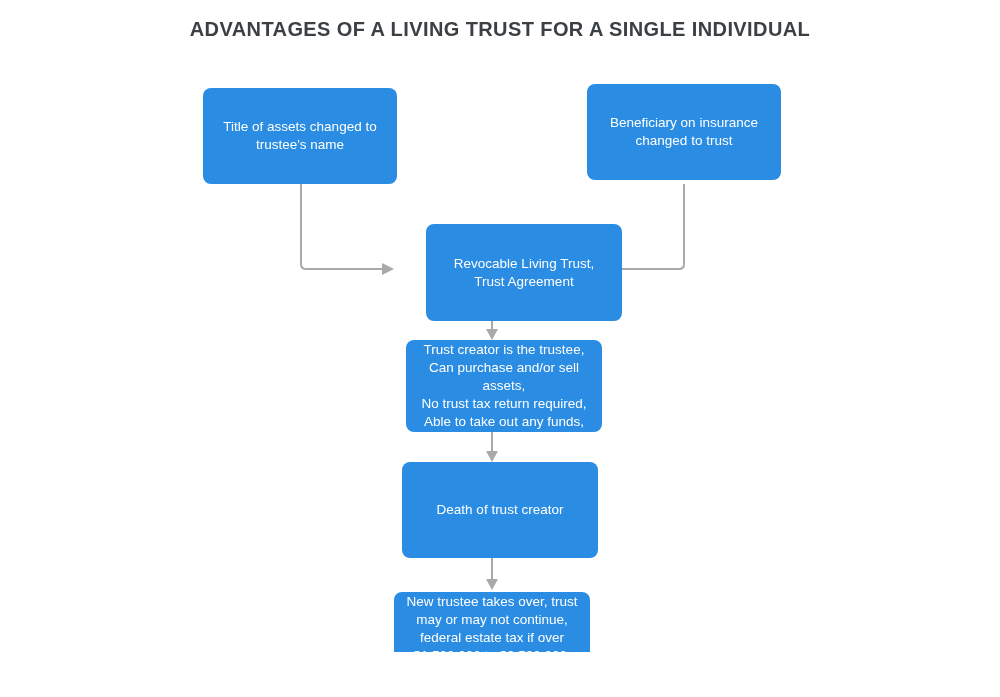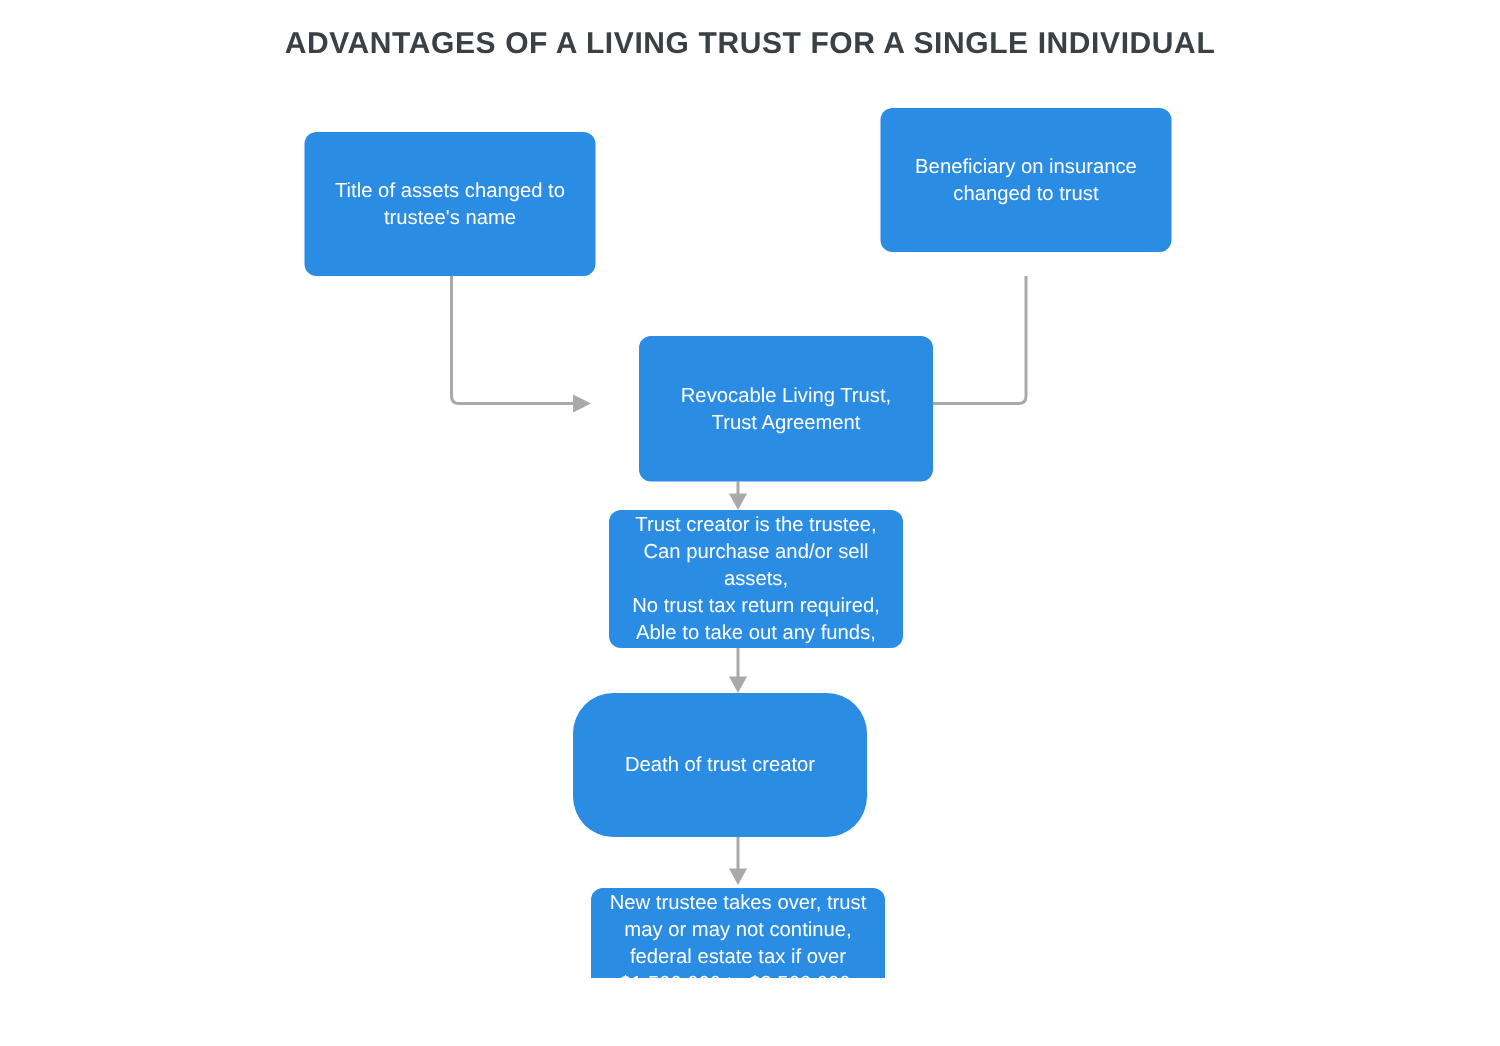--- a/index.html
+++ b/index.html
@@ -54,24 +54,24 @@
     justify-content:center;
     text-align:center;
     font-size:13.5px;
     line-height:18px;
     padding:4px 6px;
   }
   .node .node-label{
     white-space:pre-line;
   }
   .node-assets        {left:203px; top:88px;  width:194px; height:96px;}
-  .node-beneficiary   {left:587px; top:72px;  width:194px; height:96px;}
+  .node-beneficiary   {left:587px; top:84px;  width:194px; height:96px;}
   .node-trust         {left:394px; top:224px; width:196px; height:97px;margin-left:32px;}
   .node-trustee-powers{left:406px; top:340px; width:196px; height:92px;}
-  .node-death         {left:382px; top:462px; width:196px; height:96px;border-radius:27px;}
+  .node-death         {left:402px; top:462px; width:196px; height:96px;}
   .node-new-trustee   {left:394px; top:592px; width:196px; height:92px;}
 </style>
 </head>
 <body>
 
 <div class="canvas">
 
   <div class="diagram-title">ADVANTAGES OF A LIVING TRUST FOR A SINGLE INDIVIDUAL</div>
 
   <svg class="connector-layer" width="1000" height="697" viewBox="0 0 1000 697" aria-hidden="true">

